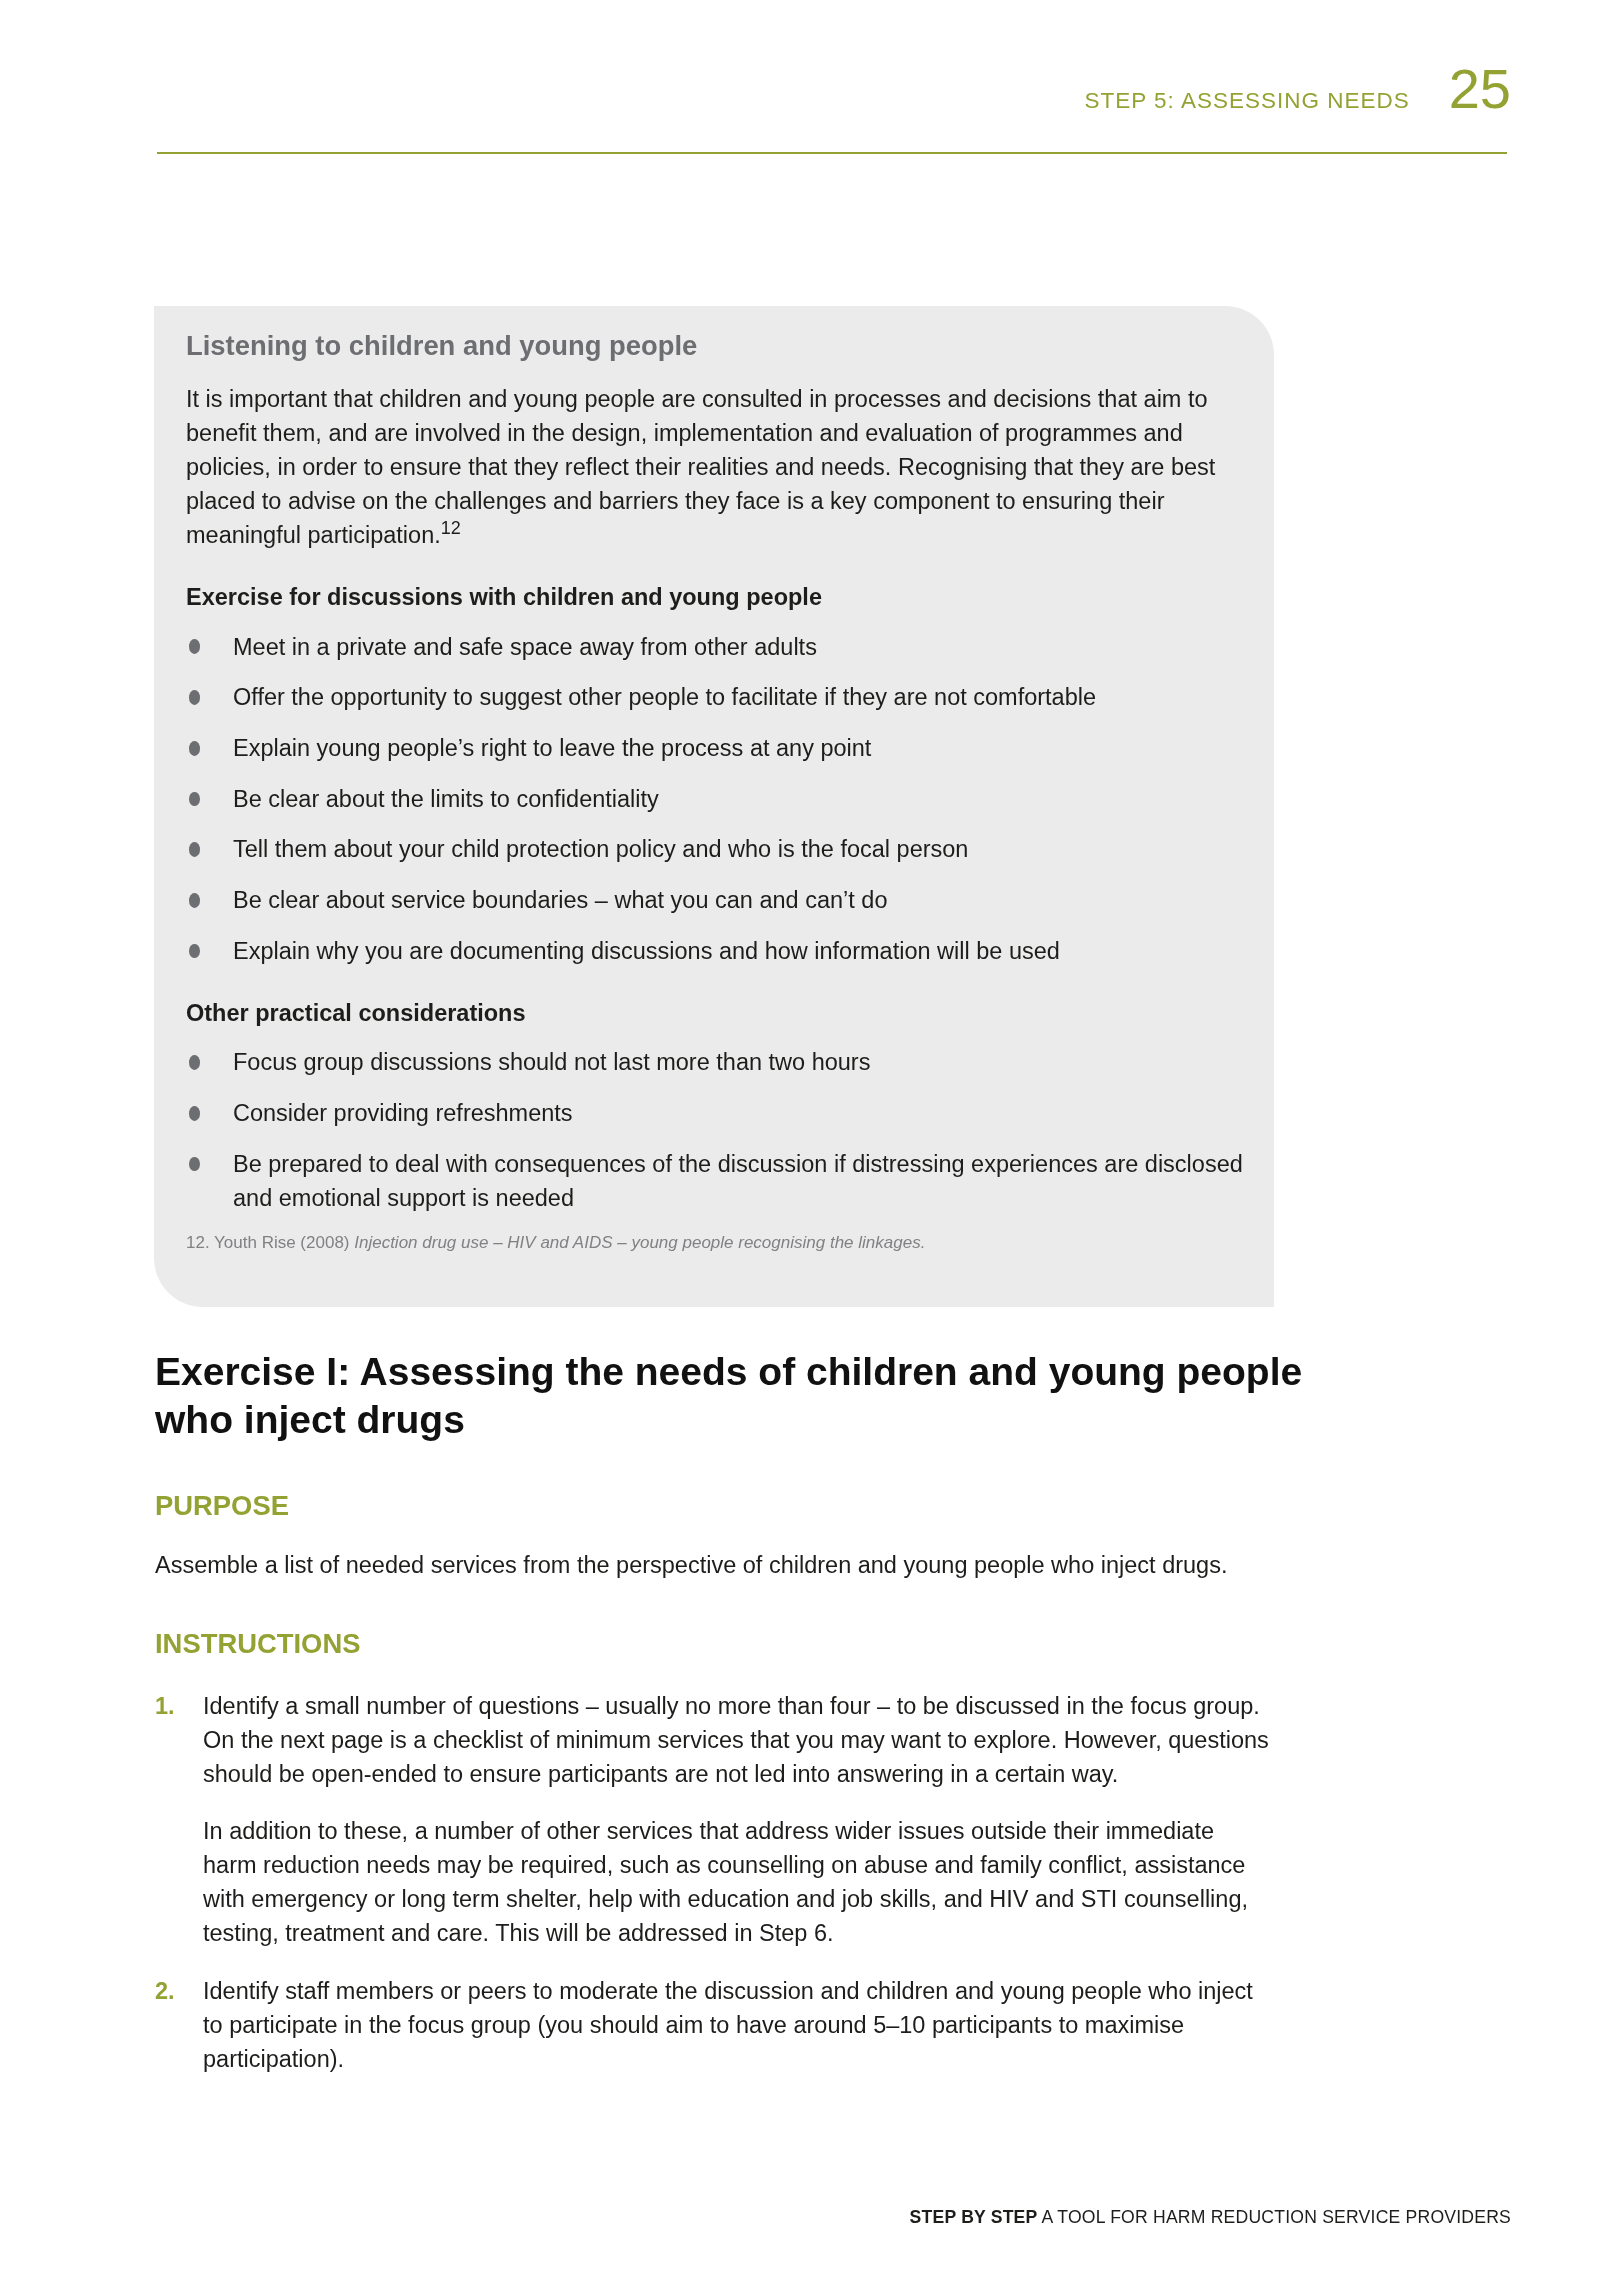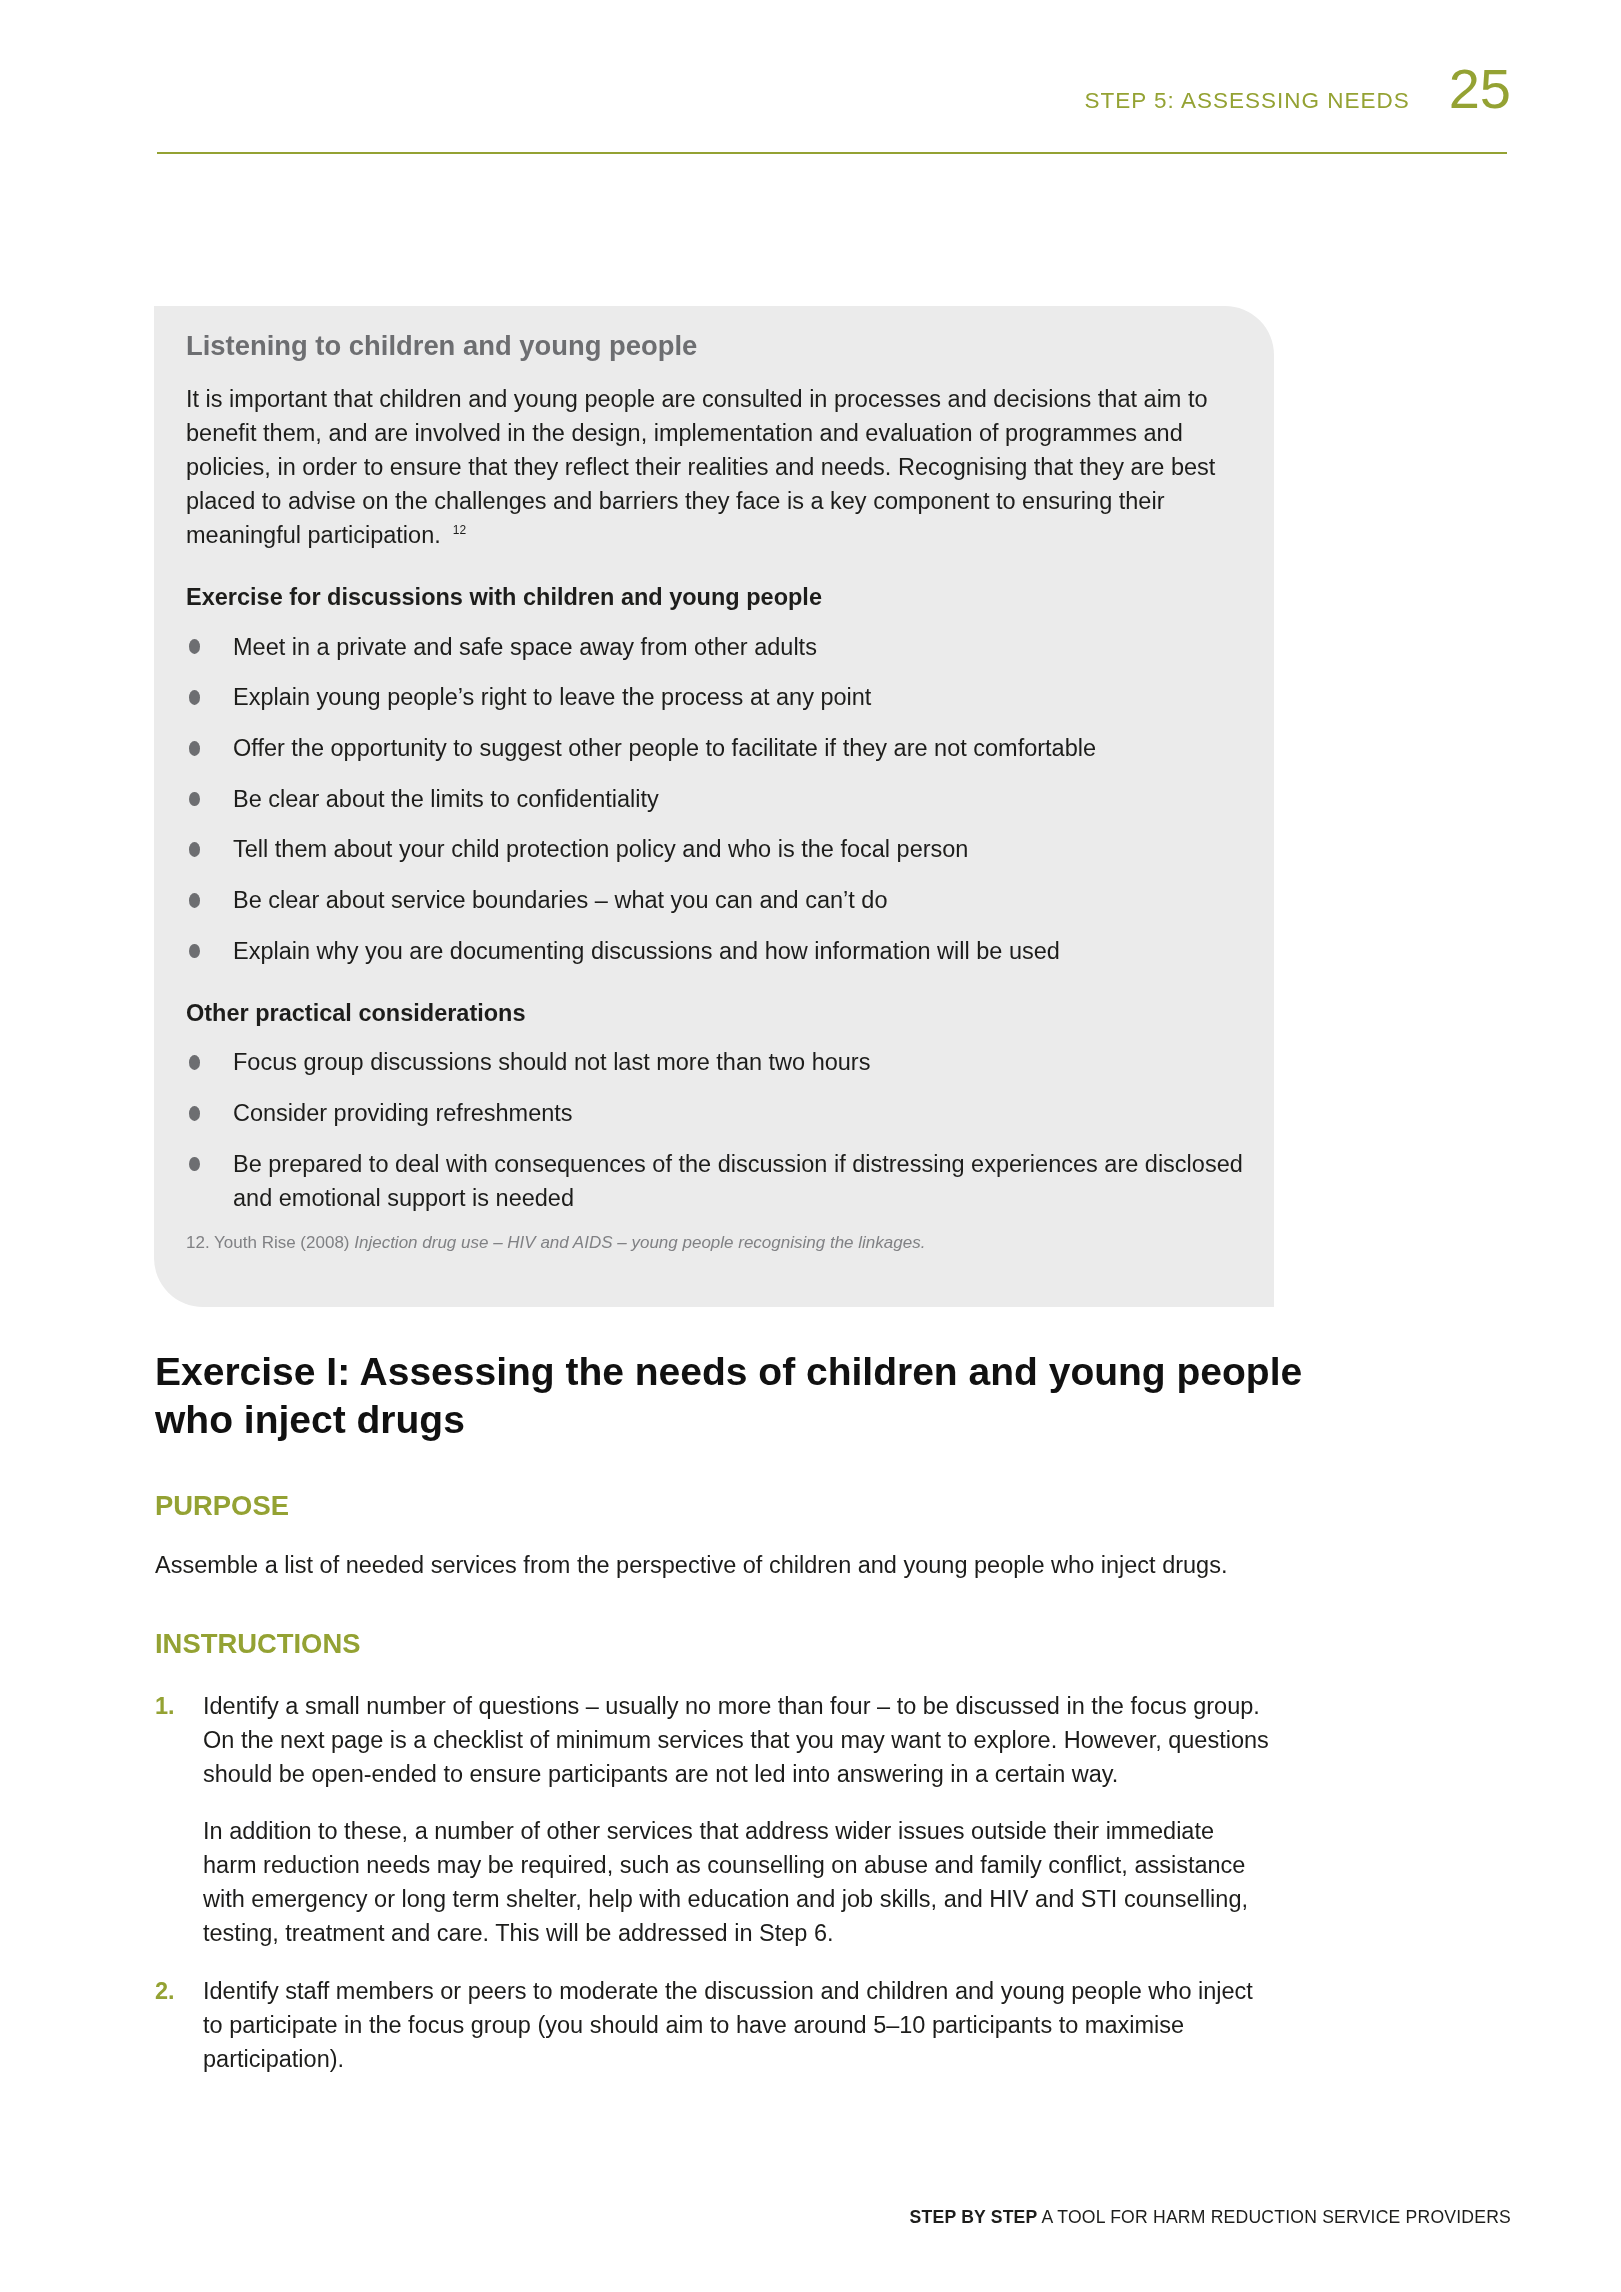--- a/index.html
+++ b/index.html
@@ -41,21 +41,21 @@
     border-radius:0 49px 0 49px;
     padding:23.5px 24.5px 0 32px;
     overflow:hidden;
   }
   .callout-title{
     margin:0;font-size:27.4px;line-height:31px;font-weight:bold;color:var(--box_title);
   }
   .callout-intro{
     margin:21.6px 0 0 0;font-size:23.5px;line-height:34px;
   }
-  .callout-intro sup{font-size:12px;line-height:0;margin-left:12px;}
+  .callout-intro sup{font-size:18px;line-height:0;}
   .callout-subhead{
     margin:31px 0 0 0;font-size:23.5px;line-height:29px;font-weight:bold;
   }
   ul.dotlist{
     list-style:none;margin:17.6px 0 0 0;padding:0;
   }
   ul.dotlist li{
     position:relative;padding-left:47px;font-size:23.5px;line-height:34px;
     margin:0 0 16.7px 0;
   }
@@ -115,22 +115,22 @@
 <div class="header-rule"></div>
 
 <div class="callout">
   <h2 class="callout-title">Listening to children and young people</h2>
 
   <p class="callout-intro"><span>It is important that children and young people are consulted in processes and decisions that aim to benefit them, and are involved in the design, implementation and evaluation of programmes and policies, in order to ensure that they reflect their realities and needs. Recognising that they are best placed to advise on the challenges and barriers they face is a key component to ensuring their meaningful participation.</span><sup>12</sup></p>
 
   <p class="callout-subhead">Exercise for discussions with children and young people</p>
   <ul class="dotlist">
     <li><span class="dot"></span><span>Meet in a private and safe space away from other adults</span></li>
+    <li><span class="dot"></span><span>Offer the opportunity to suggest other people to facilitate if they are not comfortable</span></li>
     <li><span class="dot"></span><span>Explain young people’s right to leave the process at any point</span></li>
-    <li><span class="dot"></span><span>Offer the opportunity to suggest other people to facilitate if they are not comfortable</span></li>
     <li><span class="dot"></span><span>Be clear about the limits to confidentiality</span></li>
     <li><span class="dot"></span><span>Tell them about your child protection policy and who is the focal person</span></li>
     <li><span class="dot"></span><span>Be clear about service boundaries – what you can and can’t do</span></li>
     <li><span class="dot"></span><span>Explain why you are documenting discussions and how information will be used</span></li>
   </ul>
 
   <p class="callout-subhead">Other practical considerations</p>
   <ul class="dotlist">
     <li><span class="dot"></span><span>Focus group discussions should not last more than two hours</span></li>
     <li><span class="dot"></span><span>Consider providing refreshments</span></li>

